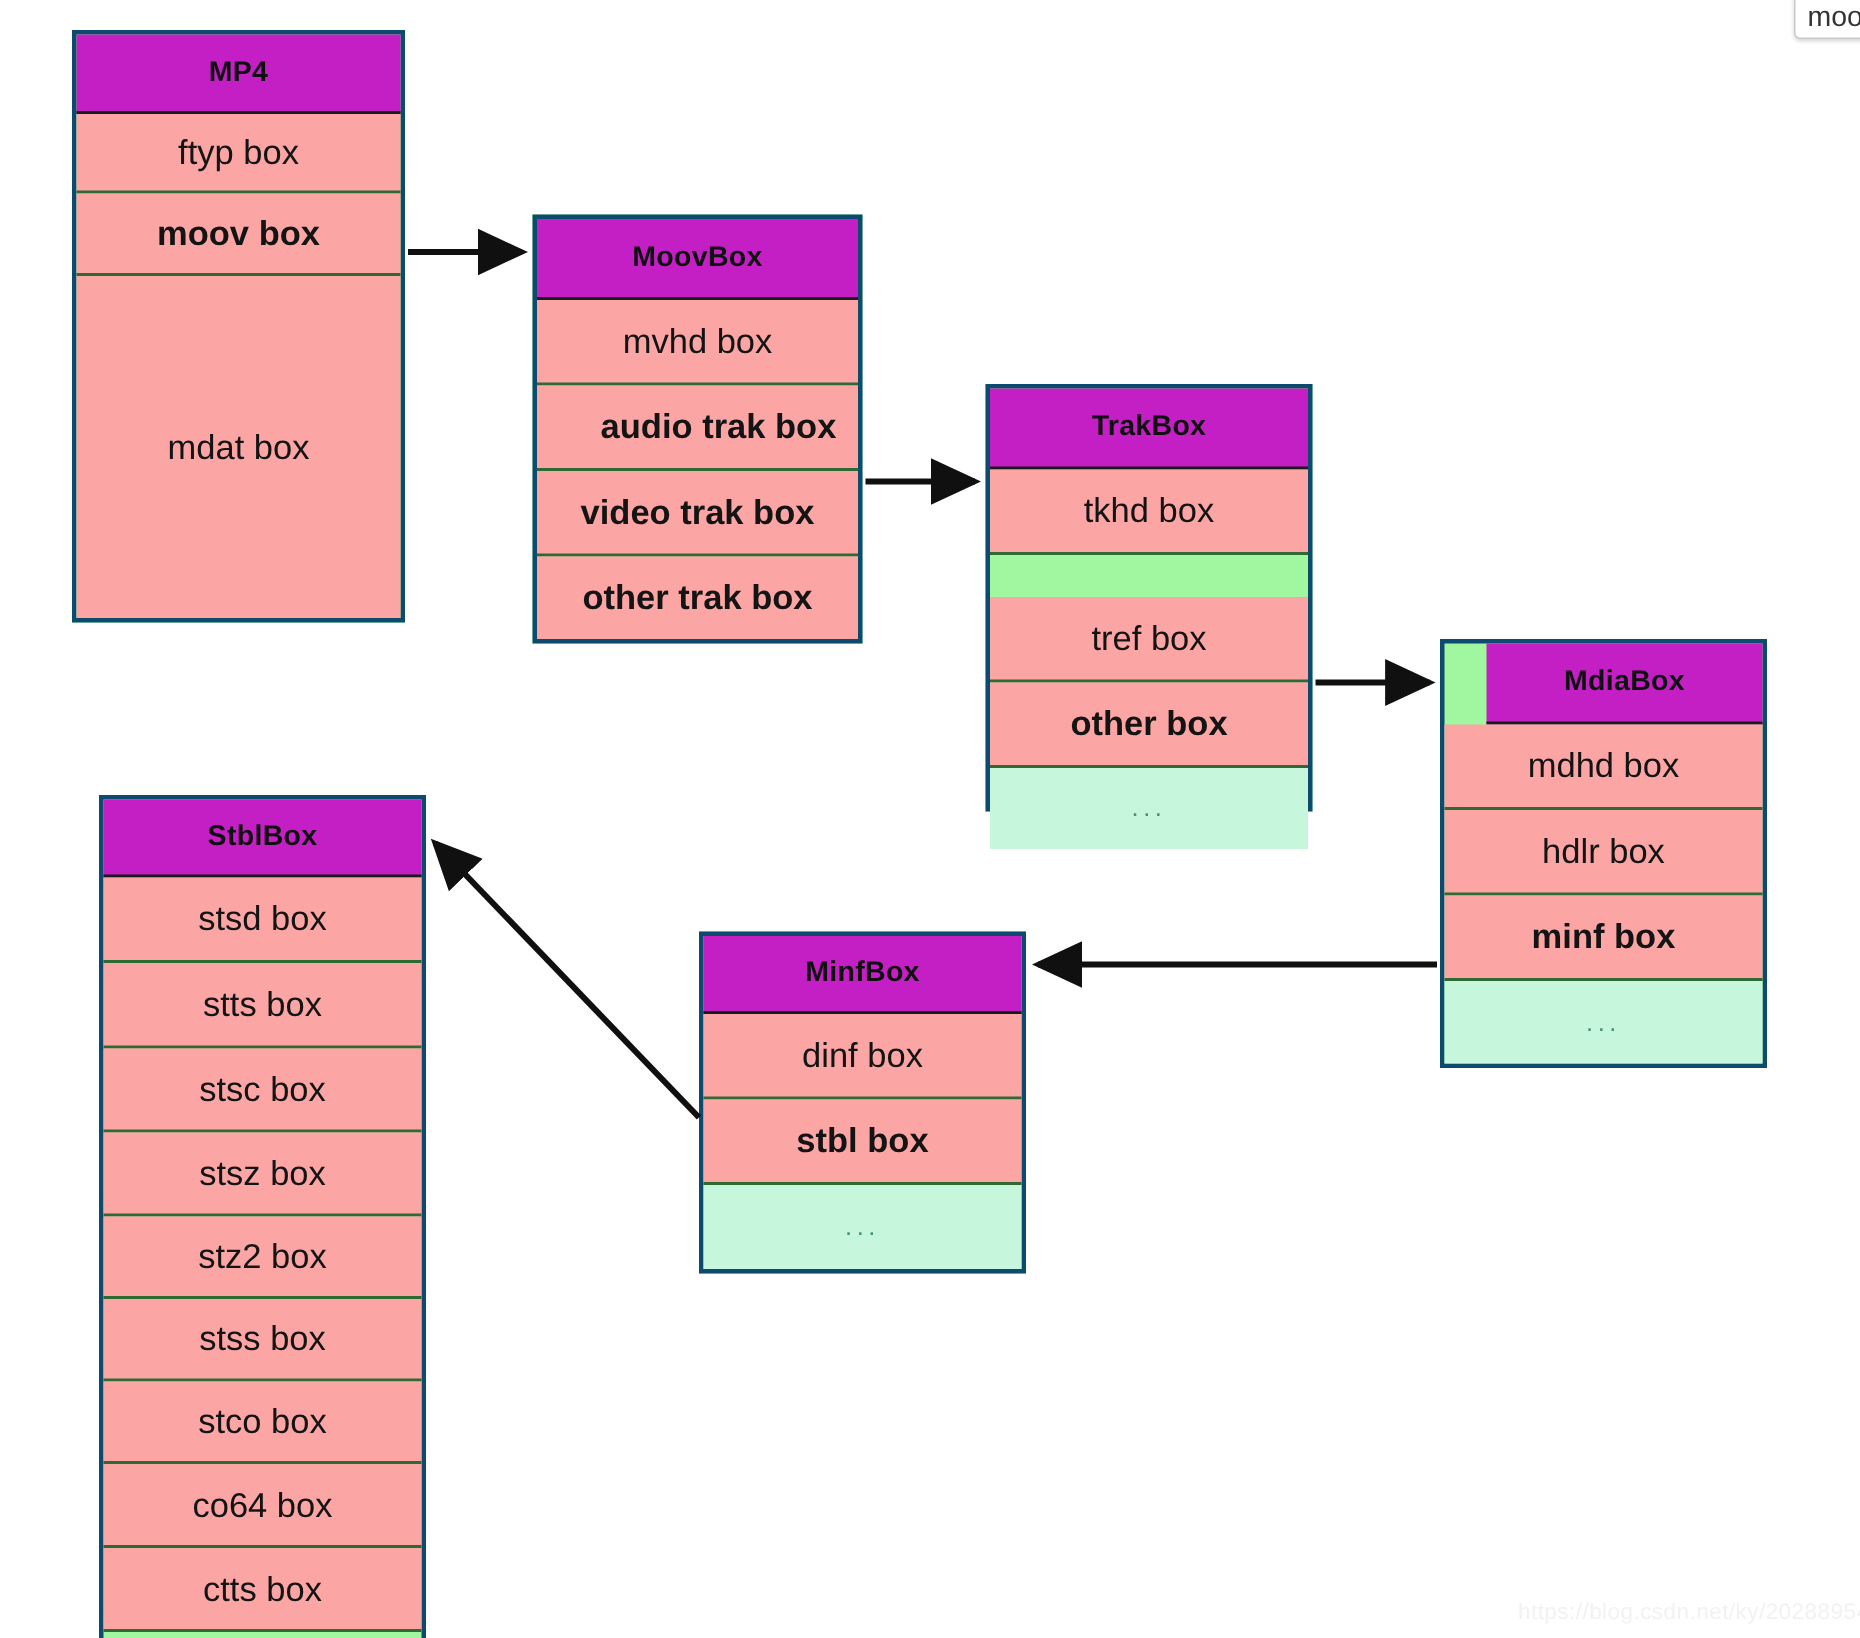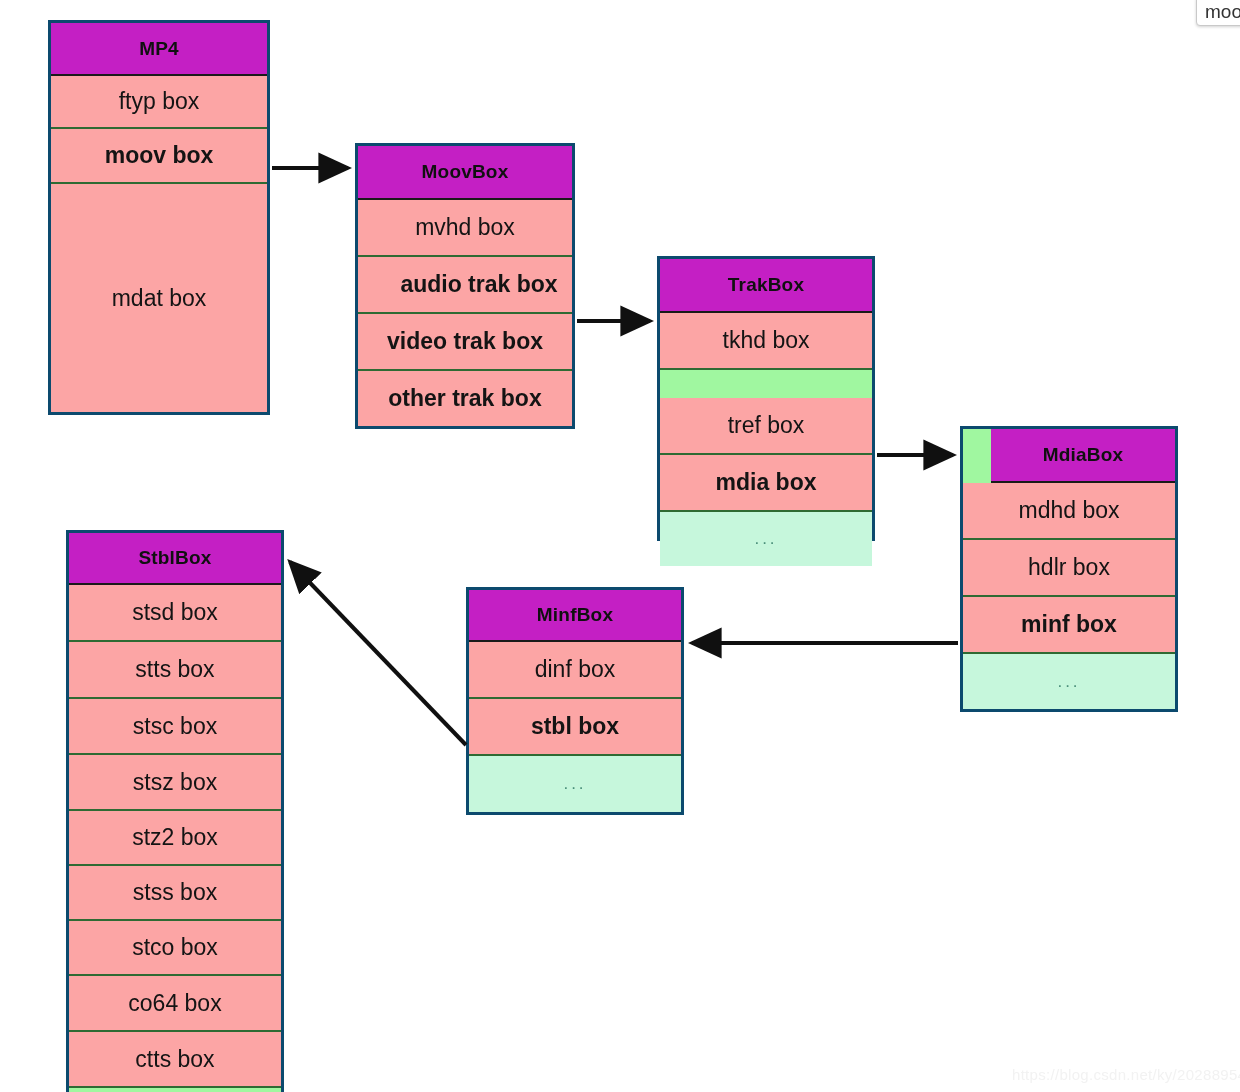--- a/index.html
+++ b/index.html
@@ -122,33 +122,33 @@
     <div class="row" style="height:57px;">mvhd box</div>
     <div class="row bold" style="height:57px;padding-left:28px;">audio trak box</div>
     <div class="row bold" style="height:57px;">video trak box</div>
     <div class="row bold last" style="height:55px;">other trak box</div>
   </div>
 
   <div class="box" id="box-trak" style="left:657px; top:256px; width:218px; height:285px;">
     <div class="box-header" style="height:54px;">TrakBox</div>
     <div class="row" style="height:57px;">tkhd box</div>
     <div class="row" style="height:57px;margin-top:28px;">tref box</div>
-    <div class="row bold" style="height:57px;">mdia box</div>
+    <div class="row bold" style="height:57px;">other box</div>
     <div class="row ellipsis last" style="height:54px;">...</div>
   </div>
 
   <div class="box" id="box-mdia" style="left:960px; top:426px; width:218px; height:286px;">
     <div class="box-header" style="height:54px;margin-left:28px;">MdiaBox</div>
     <div class="row" style="height:57px;">mdhd box</div>
     <div class="row" style="height:57px;">hdlr box</div>
     <div class="row bold" style="height:57px;">minf box</div>
     <div class="row ellipsis last" style="height:55px;">...</div>
   </div>
 
-  <div class="box" id="box-minf" style="left:466px; top:587px; width:218px; height:228px;">
+  <div class="box" id="box-minf" style="left:466px; top:621px; width:218px; height:228px;">
     <div class="box-header" style="height:52px;">MinfBox</div>
     <div class="row" style="height:57px;">dinf box</div>
     <div class="row bold" style="height:57px;">stbl box</div>
     <div class="row ellipsis last" style="height:56px;">...</div>
   </div>
 
   <div class="box" id="box-stbl" style="left:66px; top:530px; width:218px; height:572px;">
     <div class="box-header" style="height:52px;">StblBox</div>
     <div class="row" style="height:57px;">stsd box</div>
     <div class="row" style="height:57px;">stts box</div>

